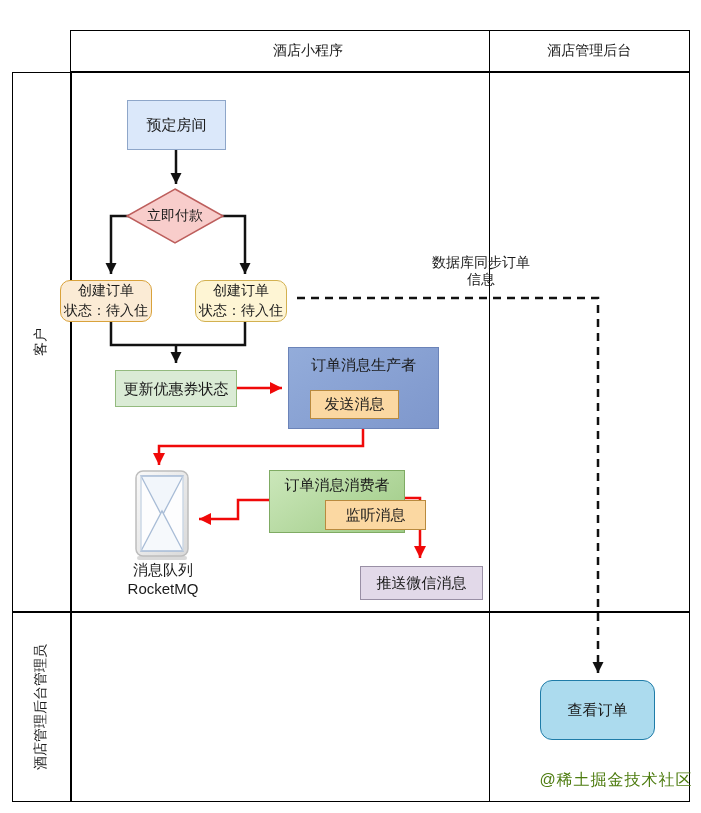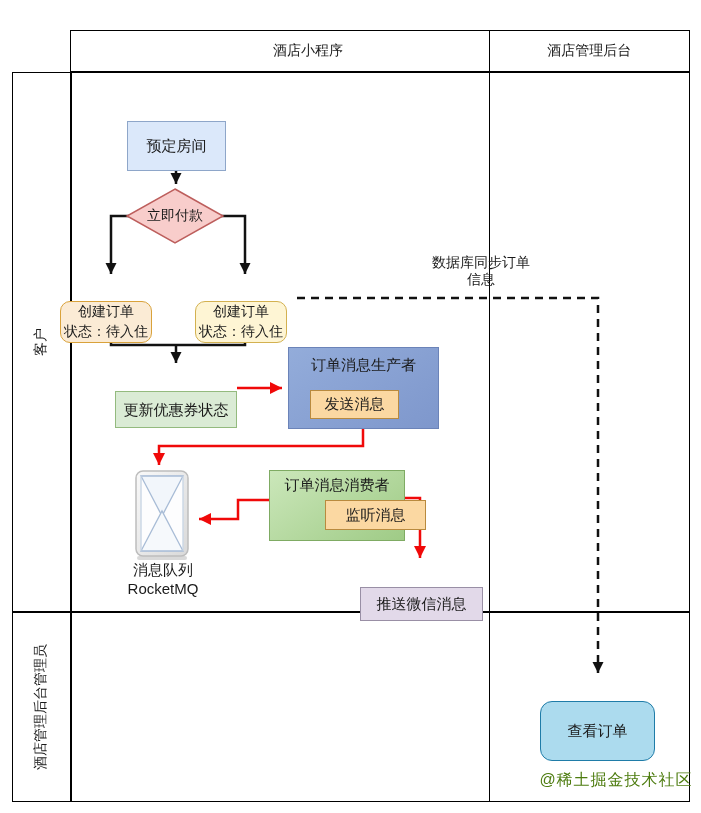--- a/index.html
+++ b/index.html
@@ -7,32 +7,32 @@
     position:relative;width:701px;height:813px;background:#ffffff;overflow:hidden;
     font-family:"Liberation Sans","DejaVu Sans",sans-serif;color:#1a1a1a;
   }
   .wires{position:absolute;left:0;top:0;width:701px;height:813px;}
   .line{position:absolute;background:#000;}
   .cell{position:absolute;border:1.5px solid #000;box-sizing:border-box;
         display:flex;align-items:center;justify-content:center;font-size:14px;background:#fff;}
   .lane-label{position:absolute;white-space:nowrap;font-size:14px;
         transform:translate(-50%,-50%) rotate(-90deg);}
   .node{position:absolute;box-sizing:border-box;display:flex;flex-direction:column;
-        align-items:center;justify-content:center;text-align:center;font-size:15px;line-height:1.3;margin-top:21px;}
+        align-items:center;justify-content:center;text-align:center;font-size:15px;line-height:1.3;}
   .n-book{left:127px;top:100px;width:99px;height:50px;background:#dbe8fa;border:1.5px solid #8ea6c9;}
   .diamond-label{position:absolute;left:128px;top:203px;width:94px;height:26px;display:flex;
         align-items:center;justify-content:center;font-size:14px;}
   .n-yellow{width:92px;height:42px;border-radius:10px;font-size:14px;line-height:1.4;}
   .n-yel-l{left:60px;top:280px;background:#fbebd5;border:1.5px solid #d9a23b;}
   .n-yel-r{left:195px;top:280px;background:#fef5d4;border:1.5px solid #d3b150;}
   .n-green{left:115px;top:370px;width:122px;height:37px;background:#daebd5;border:1.5px solid #93ba7e;}
   .container-node{position:absolute;box-sizing:border-box;}
   .n-producer{left:288px;top:347px;width:151px;height:82px;
         background:linear-gradient(145deg,#93acda 0%,#7e97cc 100%);border:1px solid #6b83b8;}
-  .n-consumer{left:269px;top:470px;width:136px;height:71px;
+  .n-consumer{left:269px;top:470px;width:136px;height:63px;
         background:linear-gradient(145deg,#cbe7ba 0%,#9fcb86 100%);border:1px solid #7fab63;}
   .container-title{width:100%;text-align:center;font-size:15px;padding-top:8px;}
   .n-consumer .container-title{padding-top:5px;font-size:15px;}
   .inner-btn{position:absolute;box-sizing:border-box;background:#fbd8a2;border:1.5px solid #b98a3e;
         display:flex;align-items:center;justify-content:center;font-size:15px;}
   .btn-send{left:21px;top:42px;width:89px;height:29px;}
   .btn-listen{left:16px;top:29px;width:101px;height:30px;margin-left:39px;}
   .n-purple{left:360px;top:566px;width:123px;height:34px;background:#e2d9e9;border:1.5px solid #998fa5;}
   .n-view{left:540px;top:680px;width:115px;height:60px;border-radius:12px;
         background:#acdbee;border:1.5px solid #1f7ca8;}

